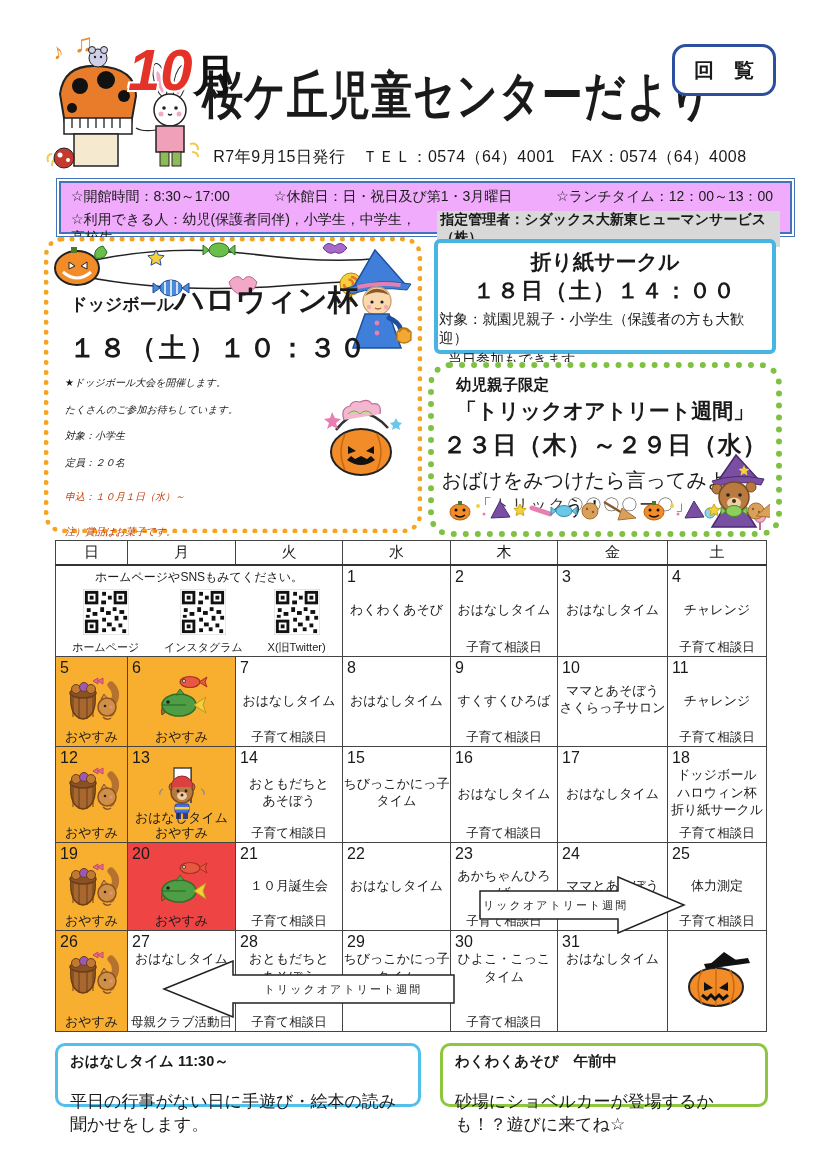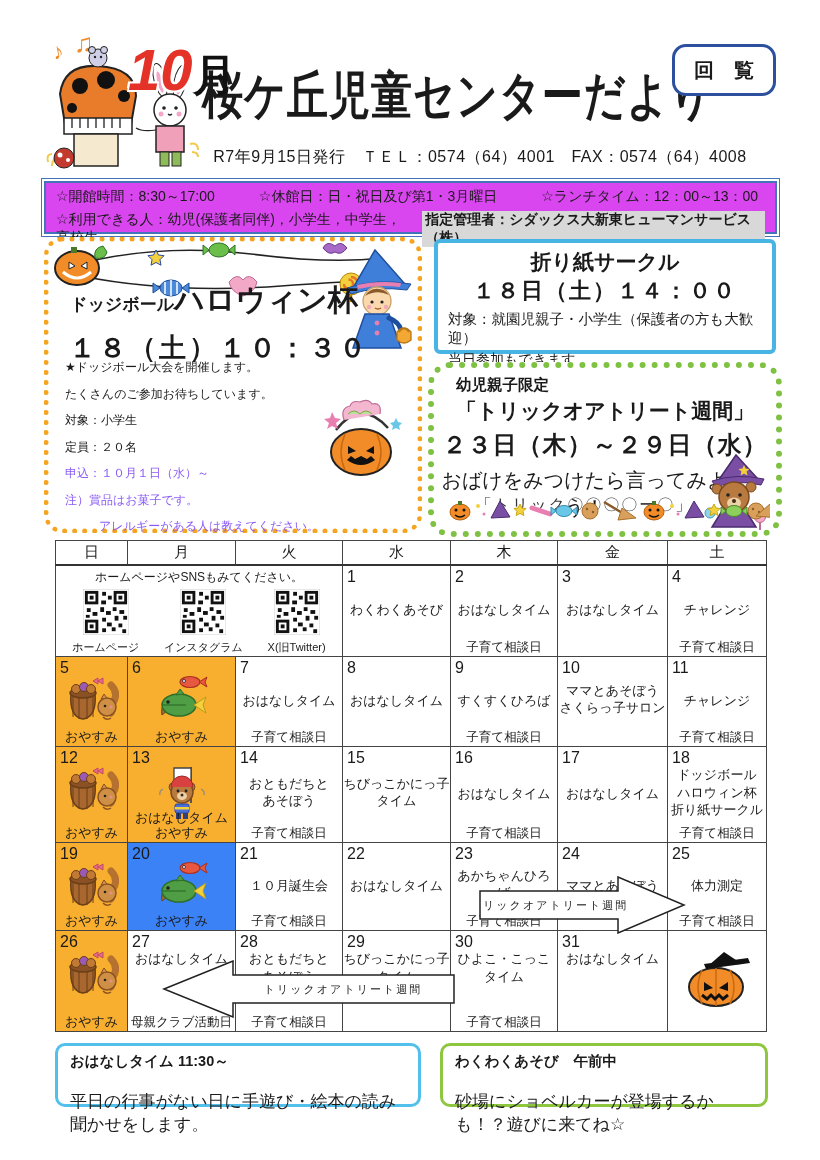--- a/index.html
+++ b/index.html
@@ -15,48 +15,48 @@
   .page-title { position:absolute; left:202px; top:62px; width:468px; text-align:center;
                 font-size:41px; font-weight:900; letter-spacing:1px; transform:scaleY(1.25);
                 transform-origin:top; white-space:nowrap; }
   .kairan { position:absolute; left:672px; top:44px; width:104px; height:52px;
             border:3px solid #2c4f9e; border-radius:14px; display:flex; align-items:center;
             justify-content:center; font-size:20px; font-weight:700; background:#fff; }
   .publine { position:absolute; left:0; top:147px; width:820px; text-align:center;
              font-size:16px; letter-spacing:.5px; padding-left:140px; }
 
   
-  .infobox { position:absolute; left:44px; top:181px; width:733px; height:53px;
+  .infobox { position:absolute; left:59px; top:181px; width:733px; height:53px;
              border:2px solid #4374b9; box-shadow:0 0 0 2px #fff,0 0 0 3px #4374b9;
-             padding:5px 10px 0 10px; background:#d946ef; }
+             padding:5px 10px 0 10px; background:#f0abfc; }
   .info-line1 { display:flex; gap:44px; font-size:14px; }
   .info-line2 { display:flex; gap:12px; font-size:14px; margin-top:5px; }
   .info-highlight { background:#d8d8d8; font-weight:700; padding:0 3px; }
 
   
   .dodge-box { position:absolute; left:44px; top:237px; width:378px; height:296px;
                border:5px dotted #f6a31f; border-radius:18px; background:#fff; }
   .dodge-garland { position:absolute; left:2px; top:0px; }
   .dodge-witch { position:absolute; right:-2px; top:6px; }
   .dodge-title { position:absolute; left:0; top:38px; width:330px; text-align:center; white-space:nowrap; z-index:2; }
   .dodge-title-small { font-size:17px; font-weight:900; }
   .dodge-title-large { font-size:30px; font-weight:900; }
   .dodge-datetime { position:absolute; left:0; top:88px; width:340px; text-align:center;
                     font-size:27px; font-weight:900; letter-spacing:3px; }
-  .dodge-lines { position:absolute; left:16px; top:112px; font-size:12px; line-height:26.5px; }
-  .red { color:#8b5cf6; }
+  .dodge-lines { position:absolute; left:16px; top:128px; font-size:10px; line-height:26.5px;font-style:italic; }
+  .red { color:#c2410c;margin-top:8px; }
   .indent { padding-left:34px; }
   .dodge-pumpkin { position:absolute; right:8px; top:148px; }
 
   
   .origami-box { position:absolute; left:434px; top:239px; width:342px; height:115px;
                  border:4px solid #47b4e4; border-radius:6px; padding-top:5px; background:#fff; }
   .origami-title { text-align:center; font-size:21px; font-weight:900; }
   .origami-datetime { text-align:center; font-size:22px; font-weight:900; letter-spacing:2px; }
-  .origami-target { font-size:14.5px; padding-left:10px; margin-top:4px; }
+  .origami-target { font-size:14.5px; padding-left:1px; margin-top:4px; }
   .origami-note { font-size:14px; padding-left:10px; margin-top:3px; }
 
   
   .trick-box { position:absolute; left:428px; top:362px; width:354px; height:175px;
                border:6px dotted #7fc142; border-radius:22px; background:#fff; }
   .trick-limit { position:absolute; left:22px; top:7px; font-size:15.5px; font-weight:900; }
   .trick-title { position:absolute; left:0; top:29px; width:100%; text-align:center;
                  font-size:21px; font-weight:900; }
   .trick-dates { position:absolute; left:0; top:61px; width:100%; text-align:center;
                  font-size:24px; font-weight:900; letter-spacing:1px; }
@@ -650,21 +650,21 @@
     <circle cx="42" cy="34" r="9" fill="#cf8f45" stroke="#8a5224" stroke-width="1.5"></circle>
     <path d="M36 26 l3 -5 l3 4 z" fill="#cf8f45" stroke="#8a5224"></path>
     <circle cx="40" cy="33" r="1.3" fill="#222"></circle>
                   <circle cx="46" cy="34" r="1.6" fill="#e89090"></circle>
     <path d="M38 44 q4 4 8 1" stroke="#8a5224" stroke-width="1.5" fill="none"></path>
                 </svg></span>
               <div class="cbot">
                 <div>おやすみ</div>
               </div>
             </td>
-            <td class="holiday" style="background: #3b82f6;">
+            <td class="holiday" style="background: #ef4444;">
               <span class="daynum">20</span>
               <span class="cicon"><svg width="60" height="50" viewBox="0 0 60 50">
     <ellipse cx="38" cy="9" rx="10" ry="5.5" fill="#e85840" stroke="#a83020" stroke-width="1.2"></ellipse>
     <path d="M47 9 l8 -5 l-2 5 l2 5 z" fill="#e85840" stroke="#a83020"></path>
     <circle cx="32" cy="8" r="1.5" fill="#fff" stroke="#222" stroke-width="0.8"></circle>
     <path d="M14 26 q-6 10 -4 16 l5 -4 z" fill="#9a6a30" stroke="#6b4418"></path>
     <ellipse cx="27" cy="32" rx="17" ry="11" fill="#4f9e45" stroke="#2f6e2a" stroke-width="1.5"></ellipse>
     <path d="M42 32 l12 -8 l-3 8 l3 8 z" fill="#f2d13c" stroke="#b89a1a"></path>
     <path d="M10 32 h24" stroke="#2f6e2a" stroke-width="1.2"></path>
     <circle cx="16" cy="29" r="1.8" fill="#222"></circle>

